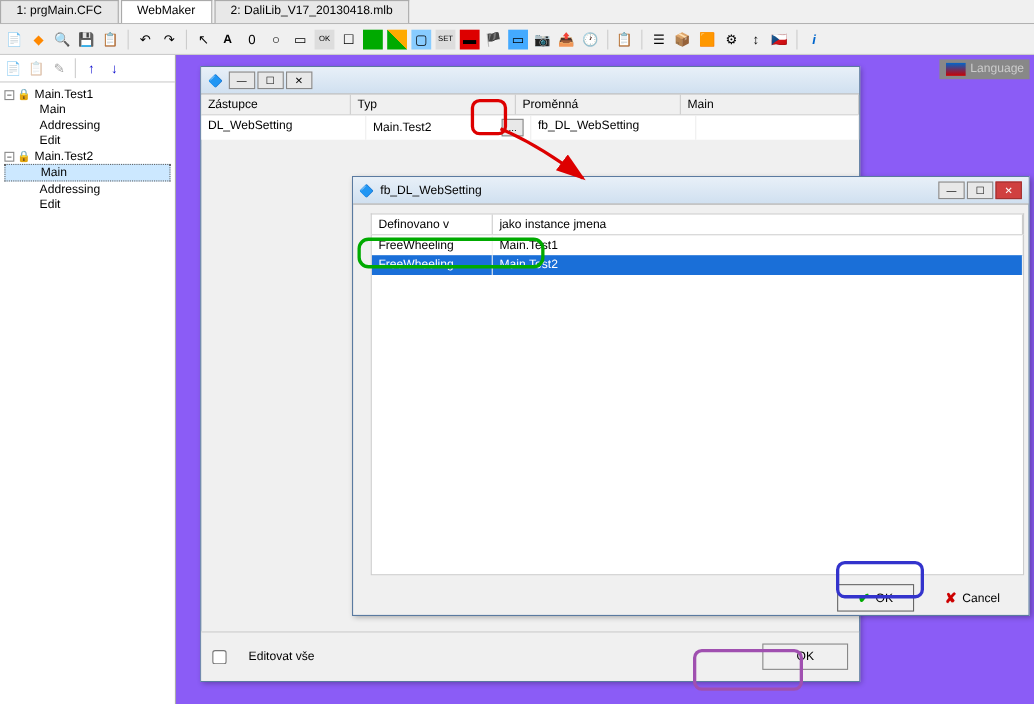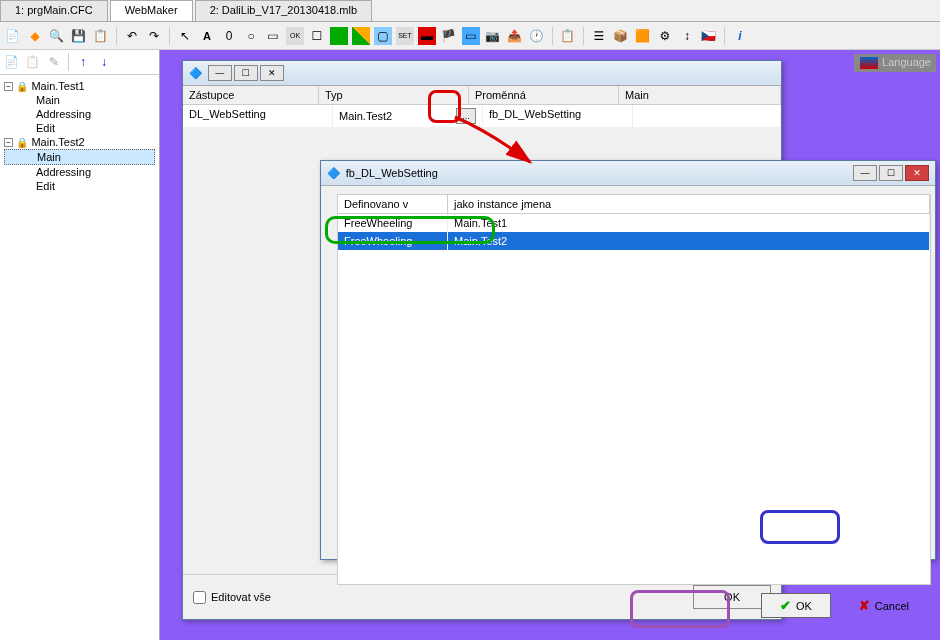--- a/index.html
+++ b/index.html
@@ -27,21 +27,21 @@
 .win-btn{width:24px;height:16px;border:1px solid #888;background:#e8e8e8;display:flex;align-items:center;justify-content:center;font-size:9px;cursor:pointer}
 .win-btn.close{background:#d04040;color:#fff;border-color:#a03030}
 .grid-header{display:flex;background:#f0f0f0;border-bottom:1px solid #ccc}
 .grid-header>div{padding:3px 6px;border-right:1px solid #ccc;font-size:11px}
 .grid-row{display:flex;background:#fff}
 .grid-row>div{padding:3px 6px;border-right:1px solid #eee;font-size:11px}
 .grid-row.selected{background:#1a6fd8;color:#fff}
 .btn{padding:3px 16px;border:1px solid #888;background:#f0f0f0;cursor:pointer;font-size:11px}
 .btn:disabled{color:#999}
 .bottom-bar{position:absolute;bottom:0;left:0;right:0;padding:10px;display:flex;align-items:center;gap:20px;background:#f0f0f0;border-top:1px solid #ccc}
-.checkbox-wrap{display:flex;align-items:center;gap:5px}
+.checkbox-wrap{display:flex;align-items:center;gap:20px}
 .ellipsis-btn{width:20px;height:16px;border:1px solid #888;background:#e8e8e8;display:inline-flex;align-items:center;justify-content:center;cursor:pointer;font-size:9px}
 .dialog-bottom{display:flex;justify-content:flex-end;gap:10px;padding:8px;align-items:center}
 .ok-btn{padding:4px 18px;border:1px solid #666;background:#f0f0f0;display:inline-flex;align-items:center;gap:5px;cursor:pointer}
 .check-green{color:#0a0;font-weight:bold;font-size:13px}
 .x-red{color:#c00;font-weight:bold;font-size:13px}
 .anno-red-box{position:absolute;border:3px solid #d00;border-radius:8px;pointer-events:none}
 .anno-green-box{position:absolute;border:3px solid #0a0;border-radius:10px;pointer-events:none}
 .anno-blue-box{position:absolute;border:3px solid #33c;border-radius:8px;pointer-events:none}
 .anno-purple-box{position:absolute;border:3px solid #a050b0;border-radius:8px;pointer-events:none}
 svg.arrow{position:absolute;pointer-events:none}
@@ -191,21 +191,21 @@
           <span class="win-btn">—</span>
           <span class="win-btn">☐</span>
           <span class="win-btn close">✕</span>
         </div>
       </div>
       <div style="padding:8px 4px 0 16px">
         <div class="grid-header" style="background:#fff;border:1px solid #ccc;border-bottom:none">
           <div style="width:110px">Definovano v</div>
           <div style="flex:1">jako instance jmena</div>
         </div>
-        <div style="border:1px solid #ccc;height:372px;background:#fff;overflow:auto">
+        <div style="border:1px solid #ccc;height:310px;background:#fff;overflow:auto">
           <div class="grid-row">
             <div style="width:110px">FreeWheeling</div>
             <div style="flex:1">Main.Test1</div>
           </div>
           <div class="grid-row selected">
             <div style="width:110px">FreeWheeling</div>
             <div style="flex:1">Main.Test2</div>
           </div>
         </div>
       </div>

